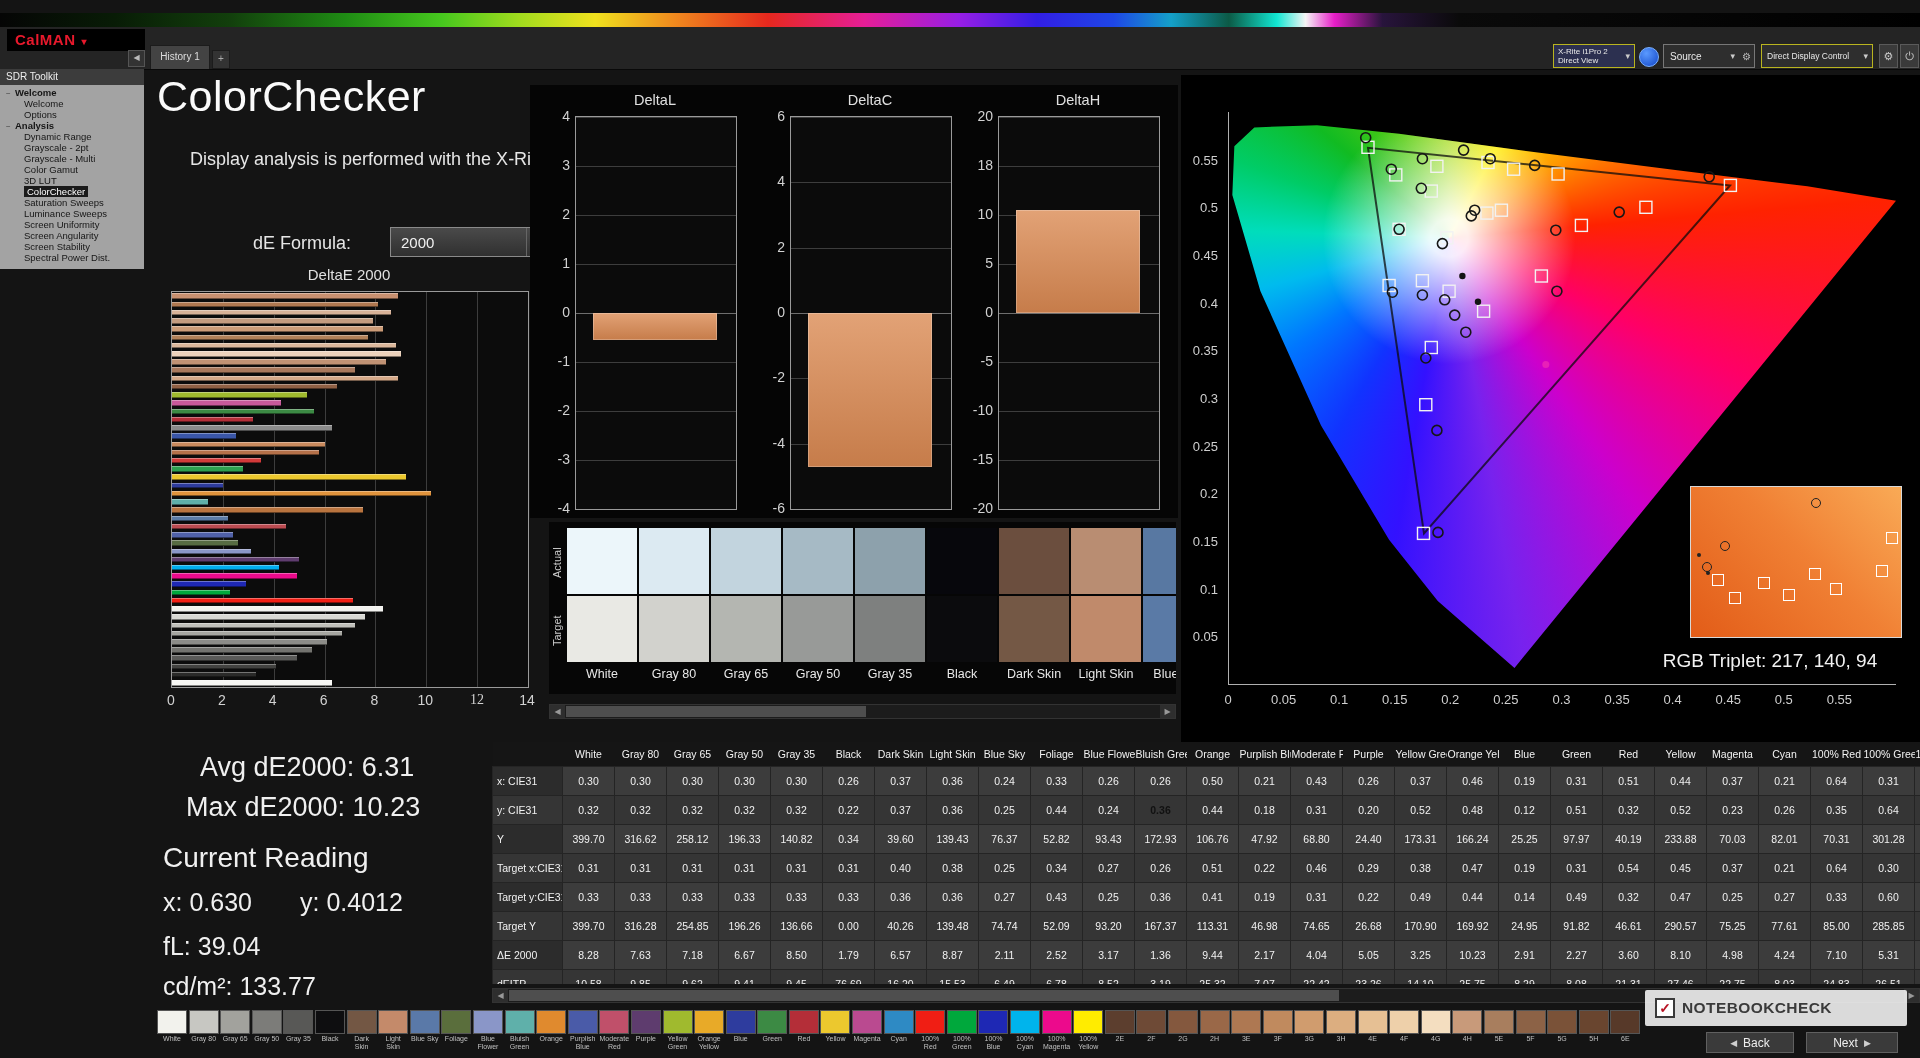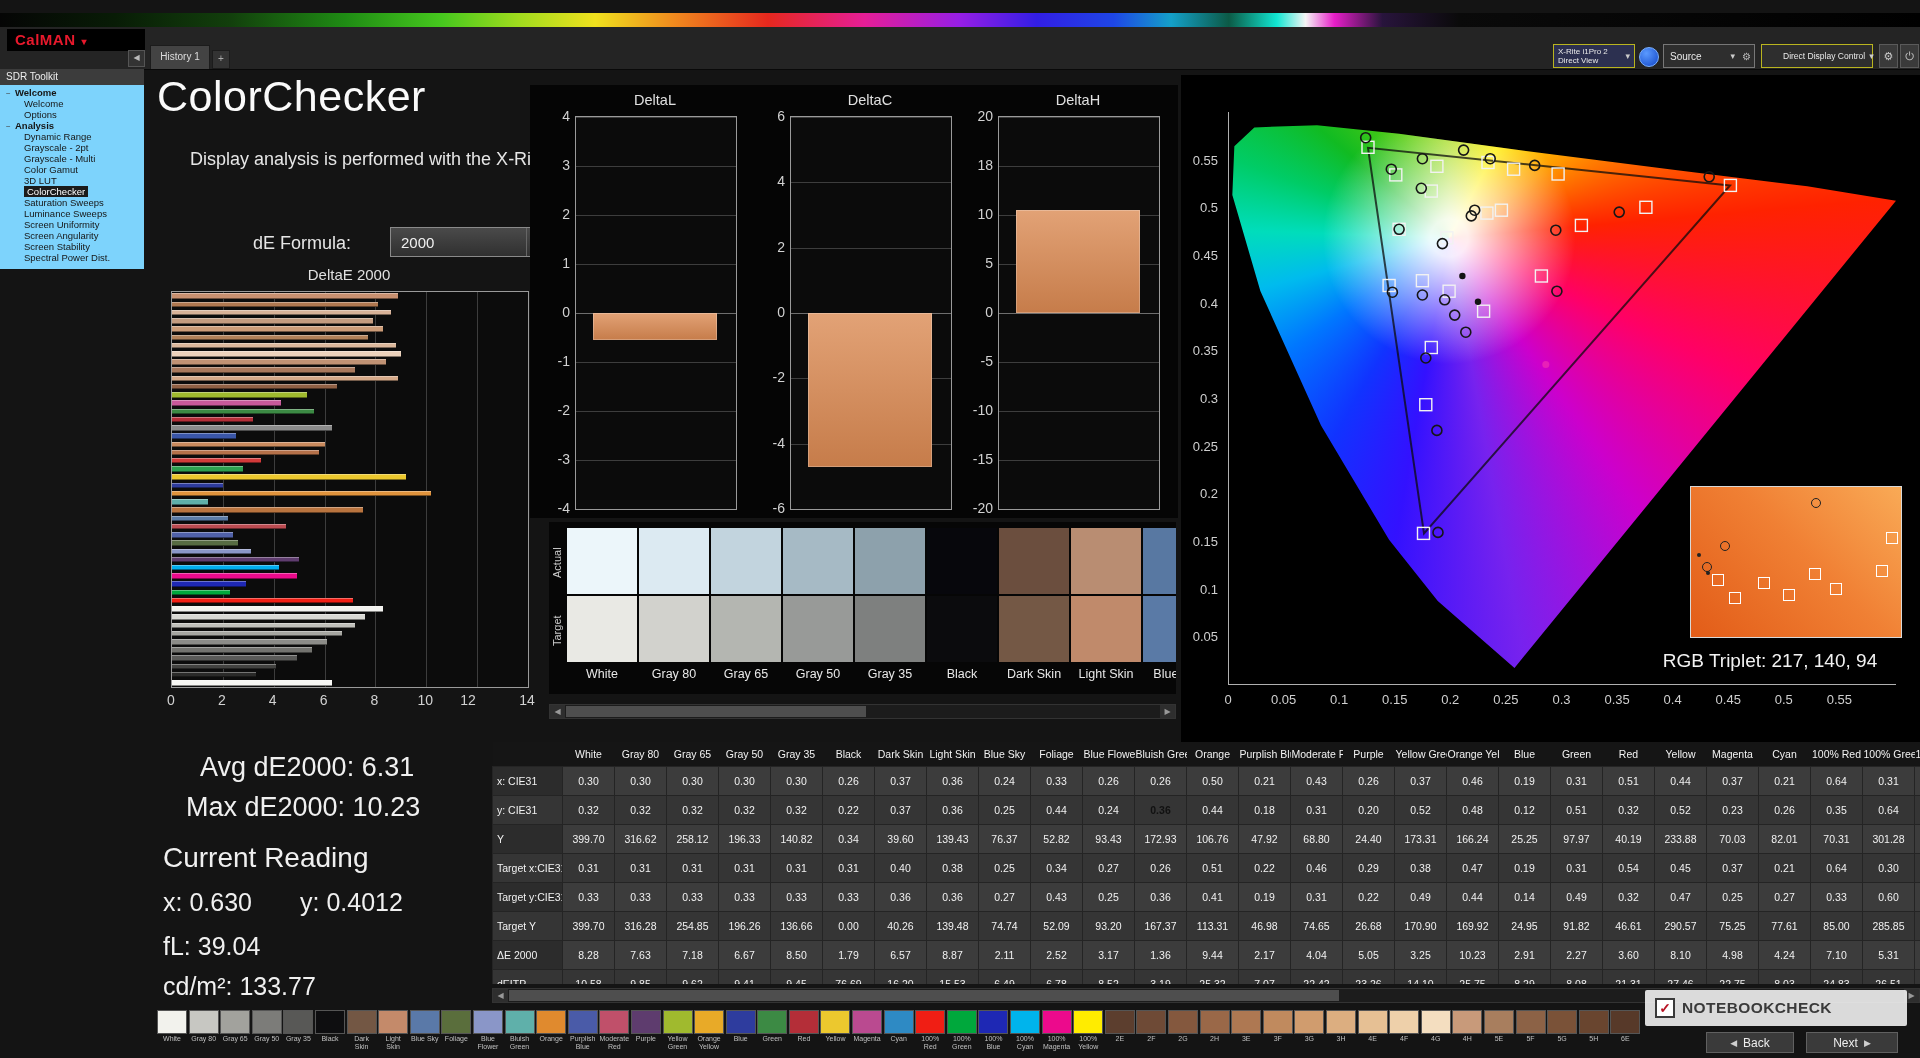--- a/index.html
+++ b/index.html
@@ -28,28 +28,28 @@
   #history-tab{left:150px;top:18px;width:58px;height:23px;background:#434343;border:1px solid #1c1c1c;border-bottom:none;color:#ddd;font-size:10px;text-align:center;line-height:22px;}
   #plus-tab{left:212px;top:23px;width:16px;height:17px;background:#333;border:1px solid #1c1c1c;color:#aaa;font-size:10px;text-align:center;line-height:16px;}
   .ctl-group{top:17px;height:24px;display:flex;align-items:center;background:#2e2e2e;border:1px solid #777;box-sizing:border-box;color:#e8e8e8;}
   .ctl-group.yellow{border-color:#b9b41f;background:#2c3050;}
   .ctl-dd{margin-left:auto;padding:0 4px;color:#ccc;font-size:9px;}
   #meter-group{left:1553px;width:82px;}
   #meter-group .two{font-size:8px;line-height:9px;padding-left:4px;white-space:nowrap;}
   #meter-badge{left:1639px;top:20px;width:18px;height:18px;border-radius:50%;background:radial-gradient(circle at 35% 30%,#5a9aff,#1246c8);border:1px solid #7ab0ff;}
   #source-group{left:1663px;width:92px;font-size:10px;}
   #source-group .lbl{padding-left:6px;}
-  #ddc-group{left:1761px;width:112px;font-size:8.5px;background:#2e2e2e;padding-left:16px;}
+  #ddc-group{left:1761px;width:112px;font-size:8.5px;background:#2e2e2e;}
   #ddc-group .lbl{padding-left:5px;white-space:nowrap;}
   .icon-btn{top:17px;width:19px;height:24px;background:#3a3a3a;border:1px solid #5a5a5a;box-sizing:border-box;color:#c8c8c8;font-size:11px;text-align:center;line-height:22px;}
   #gear-btn{left:1879px;} #power-btn{left:1900px;width:19px;}
   .mini-gear{font-size:10px;color:#bbb;padding:0 3px;}
 
   
-  #sidebar{left:0;top:69px;width:144px;height:200px;background:#7dd3fc;}
+  #sidebar{left:0;top:69px;width:144px;height:200px;background:#a3a3a3;}
   #sidebar-header{left:0;top:0;width:144px;height:16px;background:#3c3c3c;color:#eee;font-size:10px;line-height:16px;padding-left:6px;box-sizing:border-box;}
   #tree{left:0;top:18px;width:144px;}
   .tree-row{font-size:9.5px;line-height:11px;height:11px;color:#161616;white-space:nowrap;overflow:hidden;}
   .tree-row.parent{font-weight:bold;padding-left:6px;}
   .tree-row.child{padding-left:24px;}
   .tw{display:inline-block;width:9px;color:#444;font-weight:normal;font-size:8px;}
   .tree-row .sel{background:#1b1b1b;color:#fff;padding:0 3px;}
 
   
   #main-title{left:157px;top:72px;font-size:43px;font-weight:300;color:#fafafa;letter-spacing:.5px;}
@@ -276,21 +276,21 @@
       <div class="de-bar" style="top: 379.942px; width: 23.5714%; background: rgb(42, 42, 41);"></div>
       <div class="de-bar" style="top: 388.171px; width: 45%; background: rgb(248, 248, 245);"></div>
     </div>
   <div class="abs" id="de-xticks">
       <div class="de-xtick" style="left: 0px;">0</div>
       <div class="de-xtick" style="left: 50.8571px;">2</div>
       <div class="de-xtick" style="left: 101.714px;">4</div>
       <div class="de-xtick" style="left: 152.571px;">6</div>
       <div class="de-xtick" style="left: 203.429px;">8</div>
       <div class="de-xtick" style="left: 254.286px;">10</div>
-      <div class="de-xtick" style="left: 297px;">12</div>
+      <div class="de-xtick" style="left: 306px; font-family: Liberation Serif, serif;">12</div>
       <div class="de-xtick" style="left: 356px;">14</div>
     </div>
 
   <div class="abs stat" id="stat-avg">Avg dE2000: 6.31</div>
   <div class="abs stat" id="stat-max">Max dE2000: 10.23</div>
   <div class="abs stat" id="stat-cur">Current Reading</div>
   <div class="abs stat" id="stat-x">x: 0.630</div>
   <div class="abs stat" id="stat-y">y: 0.4012</div>
   <div class="abs stat" id="stat-fl">fL: 39.04</div>
   <div class="abs stat" id="stat-cd">cd/m²: 133.77</div>

